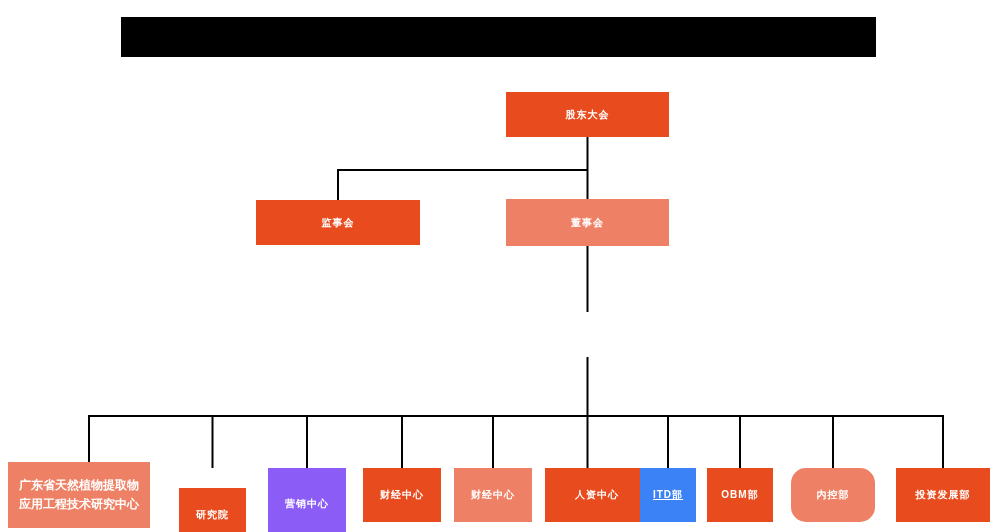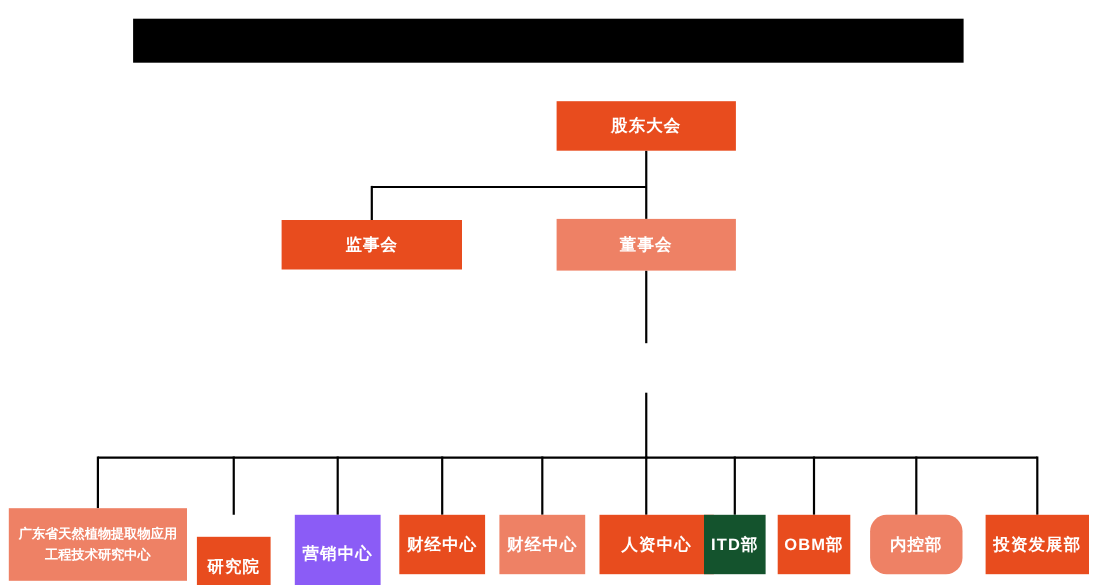--- a/index.html
+++ b/index.html
@@ -33,21 +33,21 @@
     stroke-width: 2;
   }
   .node, .dept {
     position: absolute;
     display: flex;
     align-items: center;
     justify-content: center;
     text-align: center;
     color: var(--text-color, #ffffff);
     font-weight: bold;
-    font-size: 15px;
+    font-size: 10px;
     letter-spacing: 1px;
   }
   .dept-small {
     font-size: 12px;
     letter-spacing: 0;
     line-height: 1.6;
     padding: 4px 6px;
   }
 </style>
 </head>
@@ -88,21 +88,21 @@
 
   <div class="node" style="left: 256px; top: 200px; width: 164px; height: 45px; background: rgb(232, 76, 30);">
     <span>监事会</span>
   </div>
 
   <div class="node" style="left: 506px; top: 199px; width: 163px; height: 47px; background: rgb(238, 129, 101);">
     <span>董事会</span>
   </div>
 
 
-  <div class="dept dept-small" style="left: 8px; top: 462px; width: 162px; height: 66px; background: rgb(238, 129, 101);">
+  <div class="dept dept-small" style="left: 8px; top: 462px; width: 142px; height: 66px; background: rgb(238, 129, 101);">
     <span>广东省天然植物提取物应用工程技术研究中心</span>
   </div>
 
   <div class="dept" style="left: 179px; top: 468px; width: 67px; height: 54px; background: rgb(232, 76, 30); margin-top: 20px;">
     <span>研究院</span>
   </div>
 
   <div class="dept" style="left: 268px; top: 468px; width: 78px; height: 71px; background: #8b5cf6; justify-content: center;">
     <span>营销中心</span>
   </div>
@@ -112,21 +112,21 @@
   </div>
 
   <div class="dept" style="left: 454px; top: 468px; width: 78px; height: 54px; background: rgb(238, 129, 101);">
     <span>财经中心</span>
   </div>
 
   <div class="dept" style="left: 545px; top: 468px; width: 104px; height: 54px; background: rgb(232, 76, 30);">
     <span>人资中心</span>
   </div>
 
-  <div class="dept" style="left: 640px; top: 468px; width: 56px; height: 54px; background: #14532d;">
+  <div class="dept" style="left: 640px; top: 468px; width: 56px; height: 54px; background: #3b82f6; text-decoration: underline;">
     <span>ITD部</span>
   </div>
 
   <div class="dept" style="left: 707px; top: 468px; width: 66px; height: 54px; background: rgb(232, 76, 30);">
     <span>OBM部</span>
   </div>
 
   <div class="dept" style="left: 791px; top: 468px; width: 84px; height: 54px; background: rgb(238, 129, 101); border-radius: 15px;">
     <span>内控部</span>
   </div>

